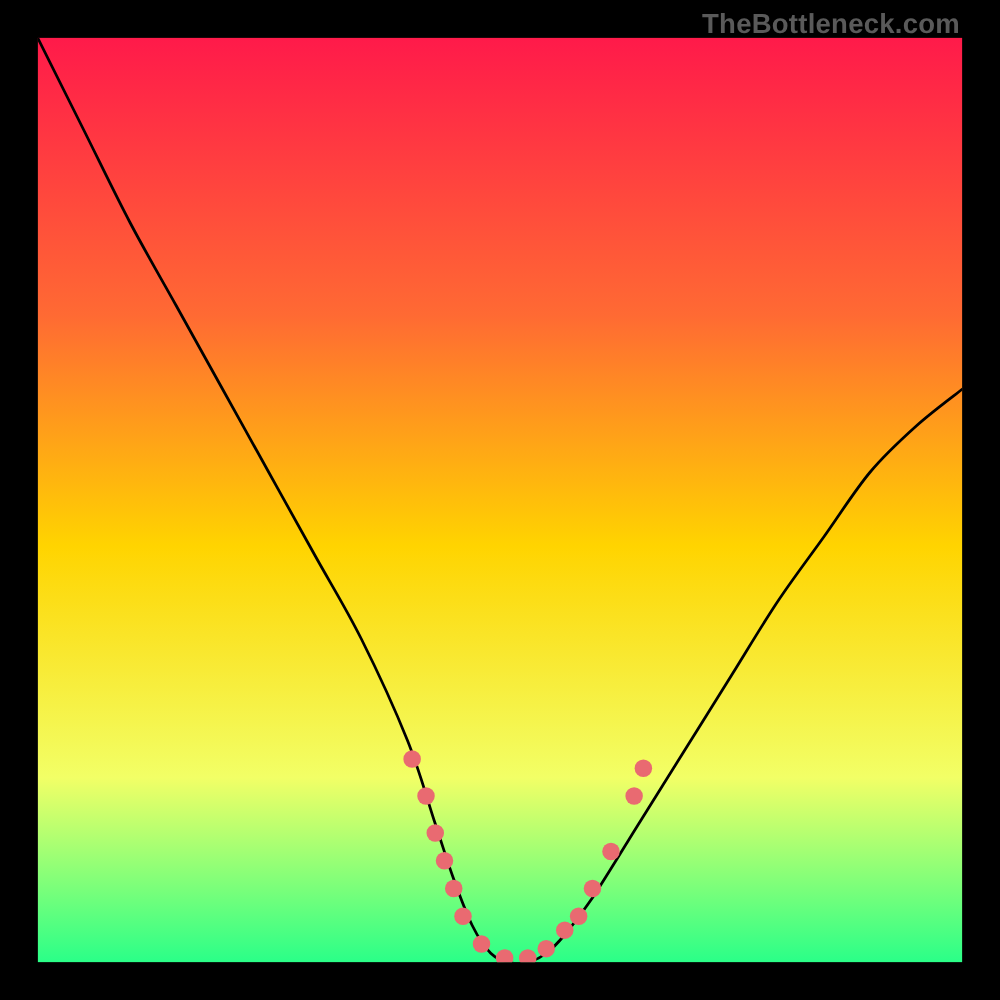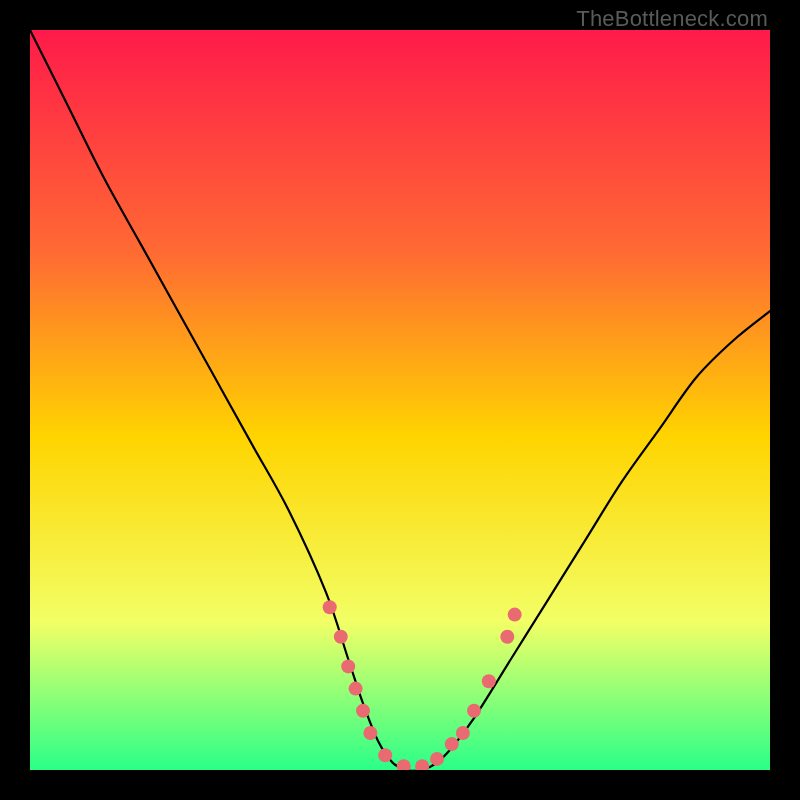--- a/index.html
+++ b/index.html
@@ -18,21 +18,21 @@
     width: 740px;
     height: 740px;
     overflow: hidden;
   }
   .watermark {
     position: absolute;
     top: 6px;
     right: 32px;
     color: #5a5a5a;
     font-size: 22px;
-    font-weight: 400;
+    font-weight: 700;
     z-index: 10;
     letter-spacing: 0.2px;
   }
   svg { display:block; }
 </style>
 </head>
 <body>
 
 <div class="watermark">TheBottleneck.com</div>
 

